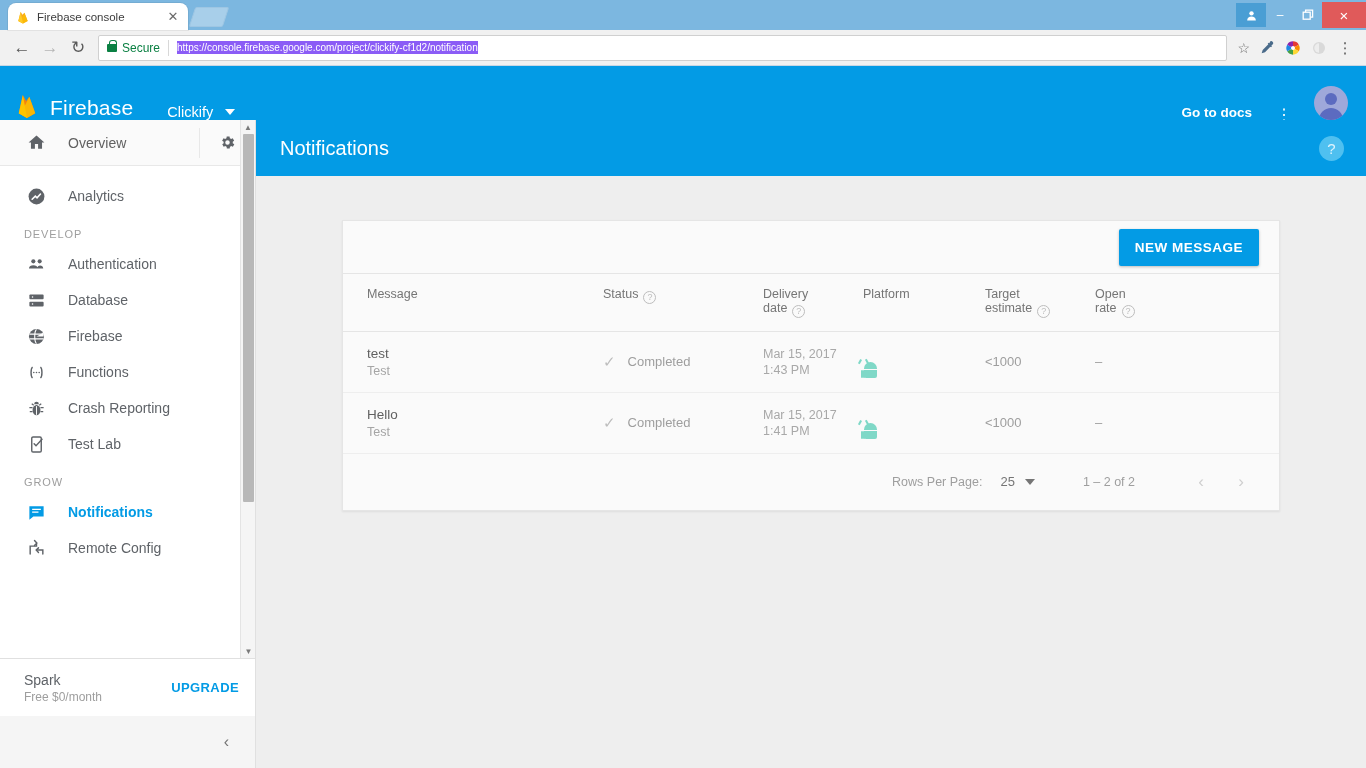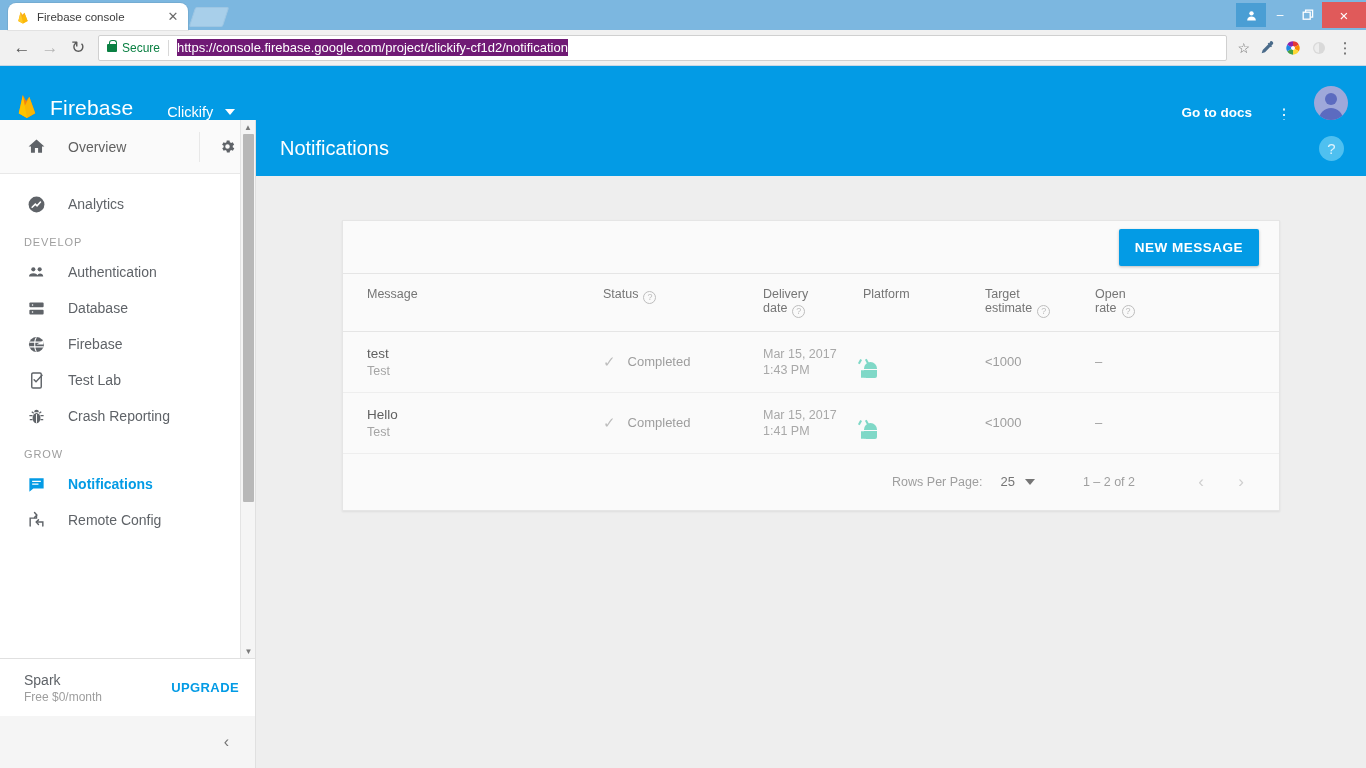--- a/index.html
+++ b/index.html
@@ -128,23 +128,23 @@
     margin-right: 8px;
     white-space: nowrap;
   }
   .omni-sep {
     width: 1px; height: 16px;
     background: #d8d8d8;
     margin-right: 8px;
     flex: 0 0 1px;
   }
   .url {
-    font-size: 13px;
+    font-size: 10px;
     color: #ffffff;
-    background: #701a75;
+    background: #8b5cf6;
     white-space: nowrap;
     overflow: hidden;
     padding: 1px 0;
   }
   .star { font-size: 14px; color: #6b6b6b; padding: 0 4px; }
   .tb-icon {
     width: 26px; height: 26px;
     display: flex; align-items: center; justify-content: center;
     flex: 0 0 26px;
   }
@@ -229,21 +229,21 @@
     display: flex;
     flex-direction: column;
     position: relative;
   }
   .side-scroll {
     flex: 1;
     position: relative;
     overflow: hidden;
   }
   .overview-row {
-    height: 54px;
+    height: 46px;
     display: flex;
     align-items: center;
     border-bottom: 1px solid #e8e8e8;
     background: #fafafa;
     padding-left: 24px;
   }
   .nav-icon {
     width: 24px; flex: 0 0 24px;
     color: #5f6368;
     display: flex; align-items: center; justify-content: center;
@@ -649,41 +649,52 @@
         <span class="nav-icon">
           <svg width="19" height="19" viewBox="0 0 24 24" fill="#5f6368">
             <circle cx="12" cy="12" r="9.5"></circle>
             <path d="M12 3c-3 3-3 15 0 18M3 9h18M3 15h18" stroke="#ffffff" stroke-width="1.4" fill="none"></path>
             <path d="M12 12L21 7v5z" fill="#ffffff"></path>
           </svg>
         </span>
         <span class="nav-label">Firebase</span>
       </div>
 
-
       <div class="nav-item">
         <span class="nav-icon">
           <svg width="19" height="19" viewBox="0 0 24 24" fill="none" stroke="#5f6368" stroke-width="1.8">
-            <rect x="6" y="2.5" width="12" height="19" rx="1.6"></rect>
-            <path d="M9 11l2.4 2.6L19 5.5" stroke-linecap="round"></path>
-          </svg>
-        </span>
-        <span class="nav-label">Test Lab</span>
+            <path d="M7 5c-2.5 2-2.5 12 0 14M17 5c2.5 2 2.5 12 0 14"></path>
+            <circle cx="8.6" cy="12" r="1" fill="#5f6368" stroke="none"></circle>
+            <circle cx="12" cy="12" r="1" fill="#5f6368" stroke="none"></circle>
+            <circle cx="15.4" cy="12" r="1" fill="#5f6368" stroke="none"></circle>
+          </svg>
+        </span>
+        <span class="nav-label">Functions</span>
       </div>
 
       <div class="nav-item">
         <span class="nav-icon">
           <svg width="19" height="19" viewBox="0 0 24 24" fill="#5f6368">
             <ellipse cx="12" cy="14" rx="5" ry="6.5"></ellipse>
             <path d="M9 6.5a3 3 0 0 1 6 0z"></path>
             <path d="M3 11h4M17 11h4M3.5 16h3.5M17 16h3.5M6 6l2.5 2M18 6l-2.5 2" stroke="#5f6368" stroke-width="1.5"></path>
             <path d="M12 9v11" stroke="#ffffff" stroke-width="1.2"></path>
           </svg>
         </span>
         <span class="nav-label">Crash Reporting</span>
+      </div>
+
+      <div class="nav-item">
+        <span class="nav-icon">
+          <svg width="19" height="19" viewBox="0 0 24 24" fill="none" stroke="#5f6368" stroke-width="1.8">
+            <rect x="6" y="2.5" width="12" height="19" rx="1.6"></rect>
+            <path d="M9 11l2.4 2.6L19 5.5" stroke-linecap="round"></path>
+          </svg>
+        </span>
+        <span class="nav-label">Test Lab</span>
       </div>
 
       <div class="section-label">GROW</div>
 
       <div class="nav-item active">
         <span class="nav-icon">
           <svg width="19" height="19" viewBox="0 0 24 24" fill="#039be5">
             <path d="M3 4h18v13H8l-5 4z"></path>
             <path d="M6.5 8h11M6.5 11.5h8" stroke="#ffffff" stroke-width="1.5"></path>
           </svg>

